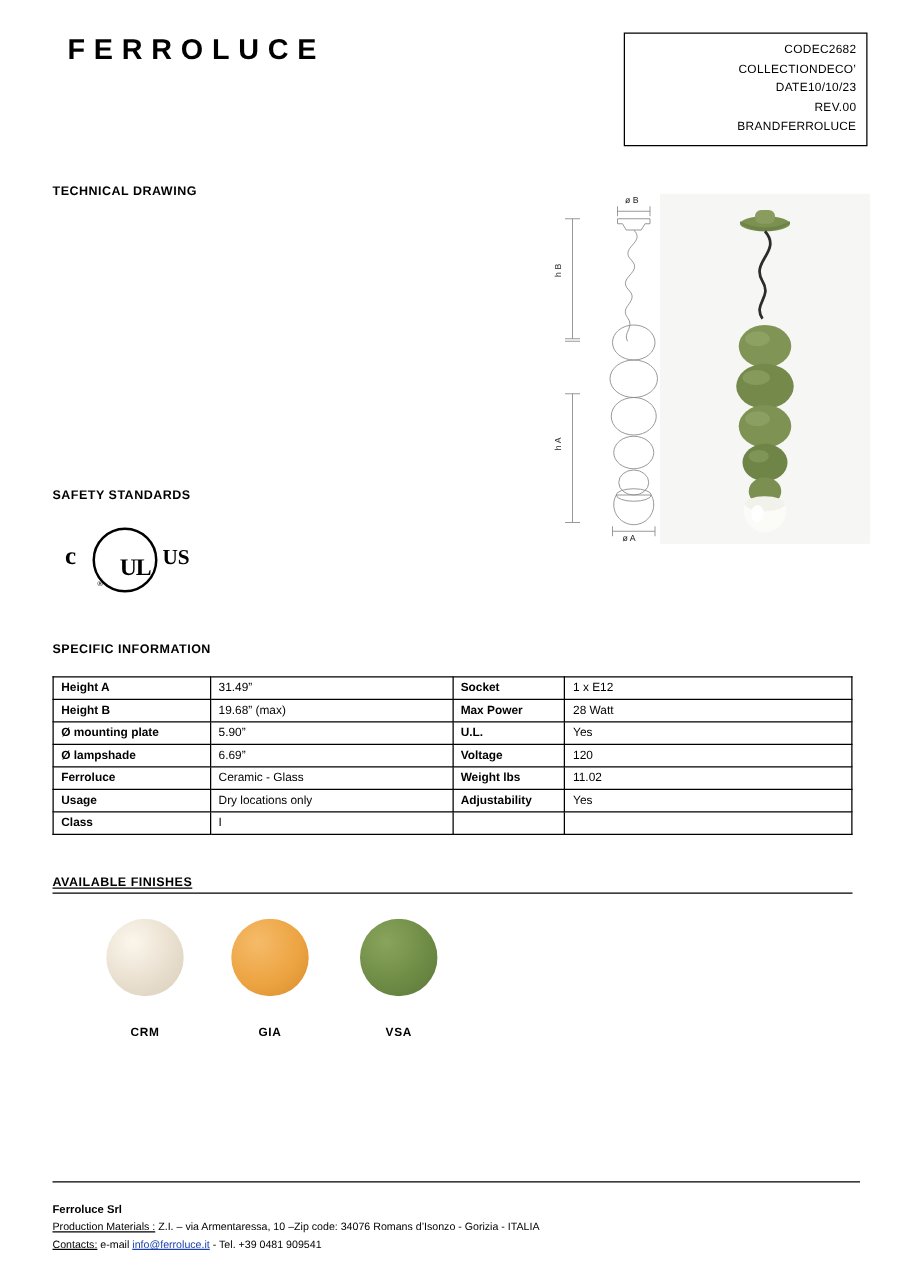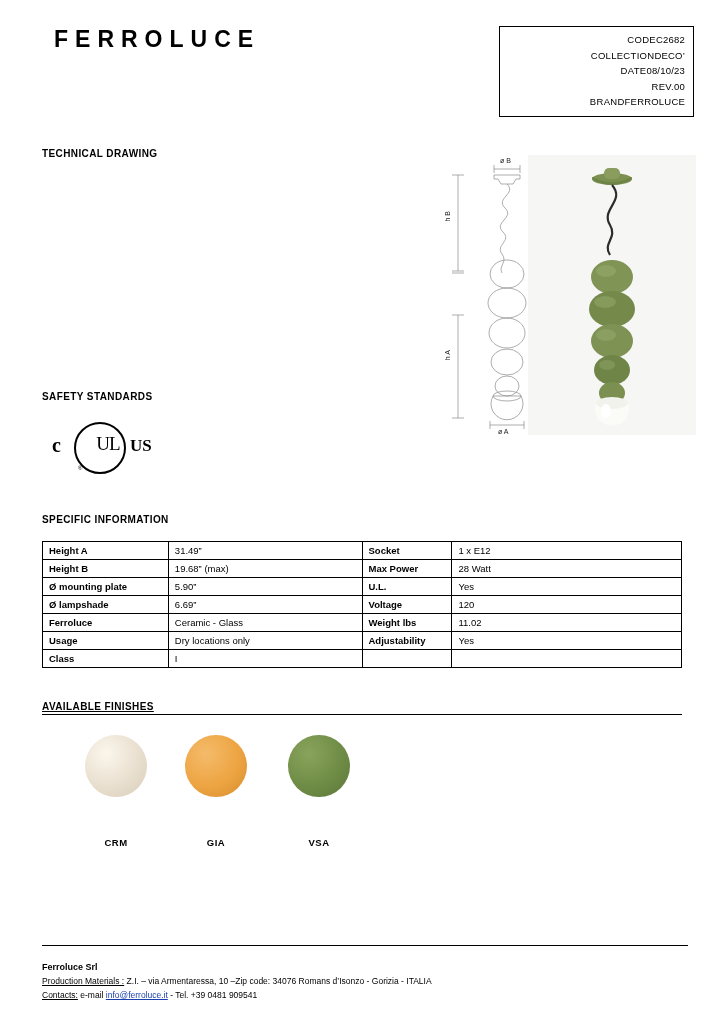--- a/index.html
+++ b/index.html
@@ -96,24 +96,24 @@
     position: absolute;
     left: 26px;
     top: 2px;
     width: 52px;
     height: 52px;
     border: 2px solid #000;
     border-radius: 50%;
   }
   .ul-text {
     position: absolute;
-    left: 0; right: 0; top: 13px;
+    left: 0; right: 0; top: 24px;
     text-align: center;
     font-family: "Liberation Serif", serif;
-    font-weight: normal;
+    font-weight: bold;
     font-size: 19px;
     letter-spacing: -1px;
   }
   .ul-reg {
     position: absolute;
     left: 30px;
     bottom: 5px;
     font-size: 6px;
   }
   .ul-c {
@@ -165,21 +165,21 @@
     width: 104px;
     text-align: center;
   }
   .swatch {
     width: 62px;
     height: 62px;
     border-radius: 50%;
     margin: 0 auto;
   }
   .finish-name {
-    margin-top: 40px;
+    margin-top: 24px;
     font-size: 9.5px;
     font-weight: bold;
     letter-spacing: 0.5px;
     text-align: center;
   }
 
   
   .footer {
     position: absolute;
     left: 42px;
@@ -208,21 +208,21 @@
   <div class="info-row">
     <span class="k">CODE</span>
     <span class="v">C2682</span>
   </div>
   <div class="info-row">
     <span class="k">COLLECTION</span>
     <span class="v">DECO’</span>
   </div>
   <div class="info-row">
     <span class="k">DATE</span>
-    <span class="v">08/10/23</span>
+    <span class="v">10/10/23</span>
   </div>
   <div class="info-row">
     <span class="k">REV.</span>
     <span class="v">00</span>
   </div>
   <div class="info-row">
     <span class="k">BRAND</span>
     <span class="v">FERROLUCE</span>
   </div>
 </div>

